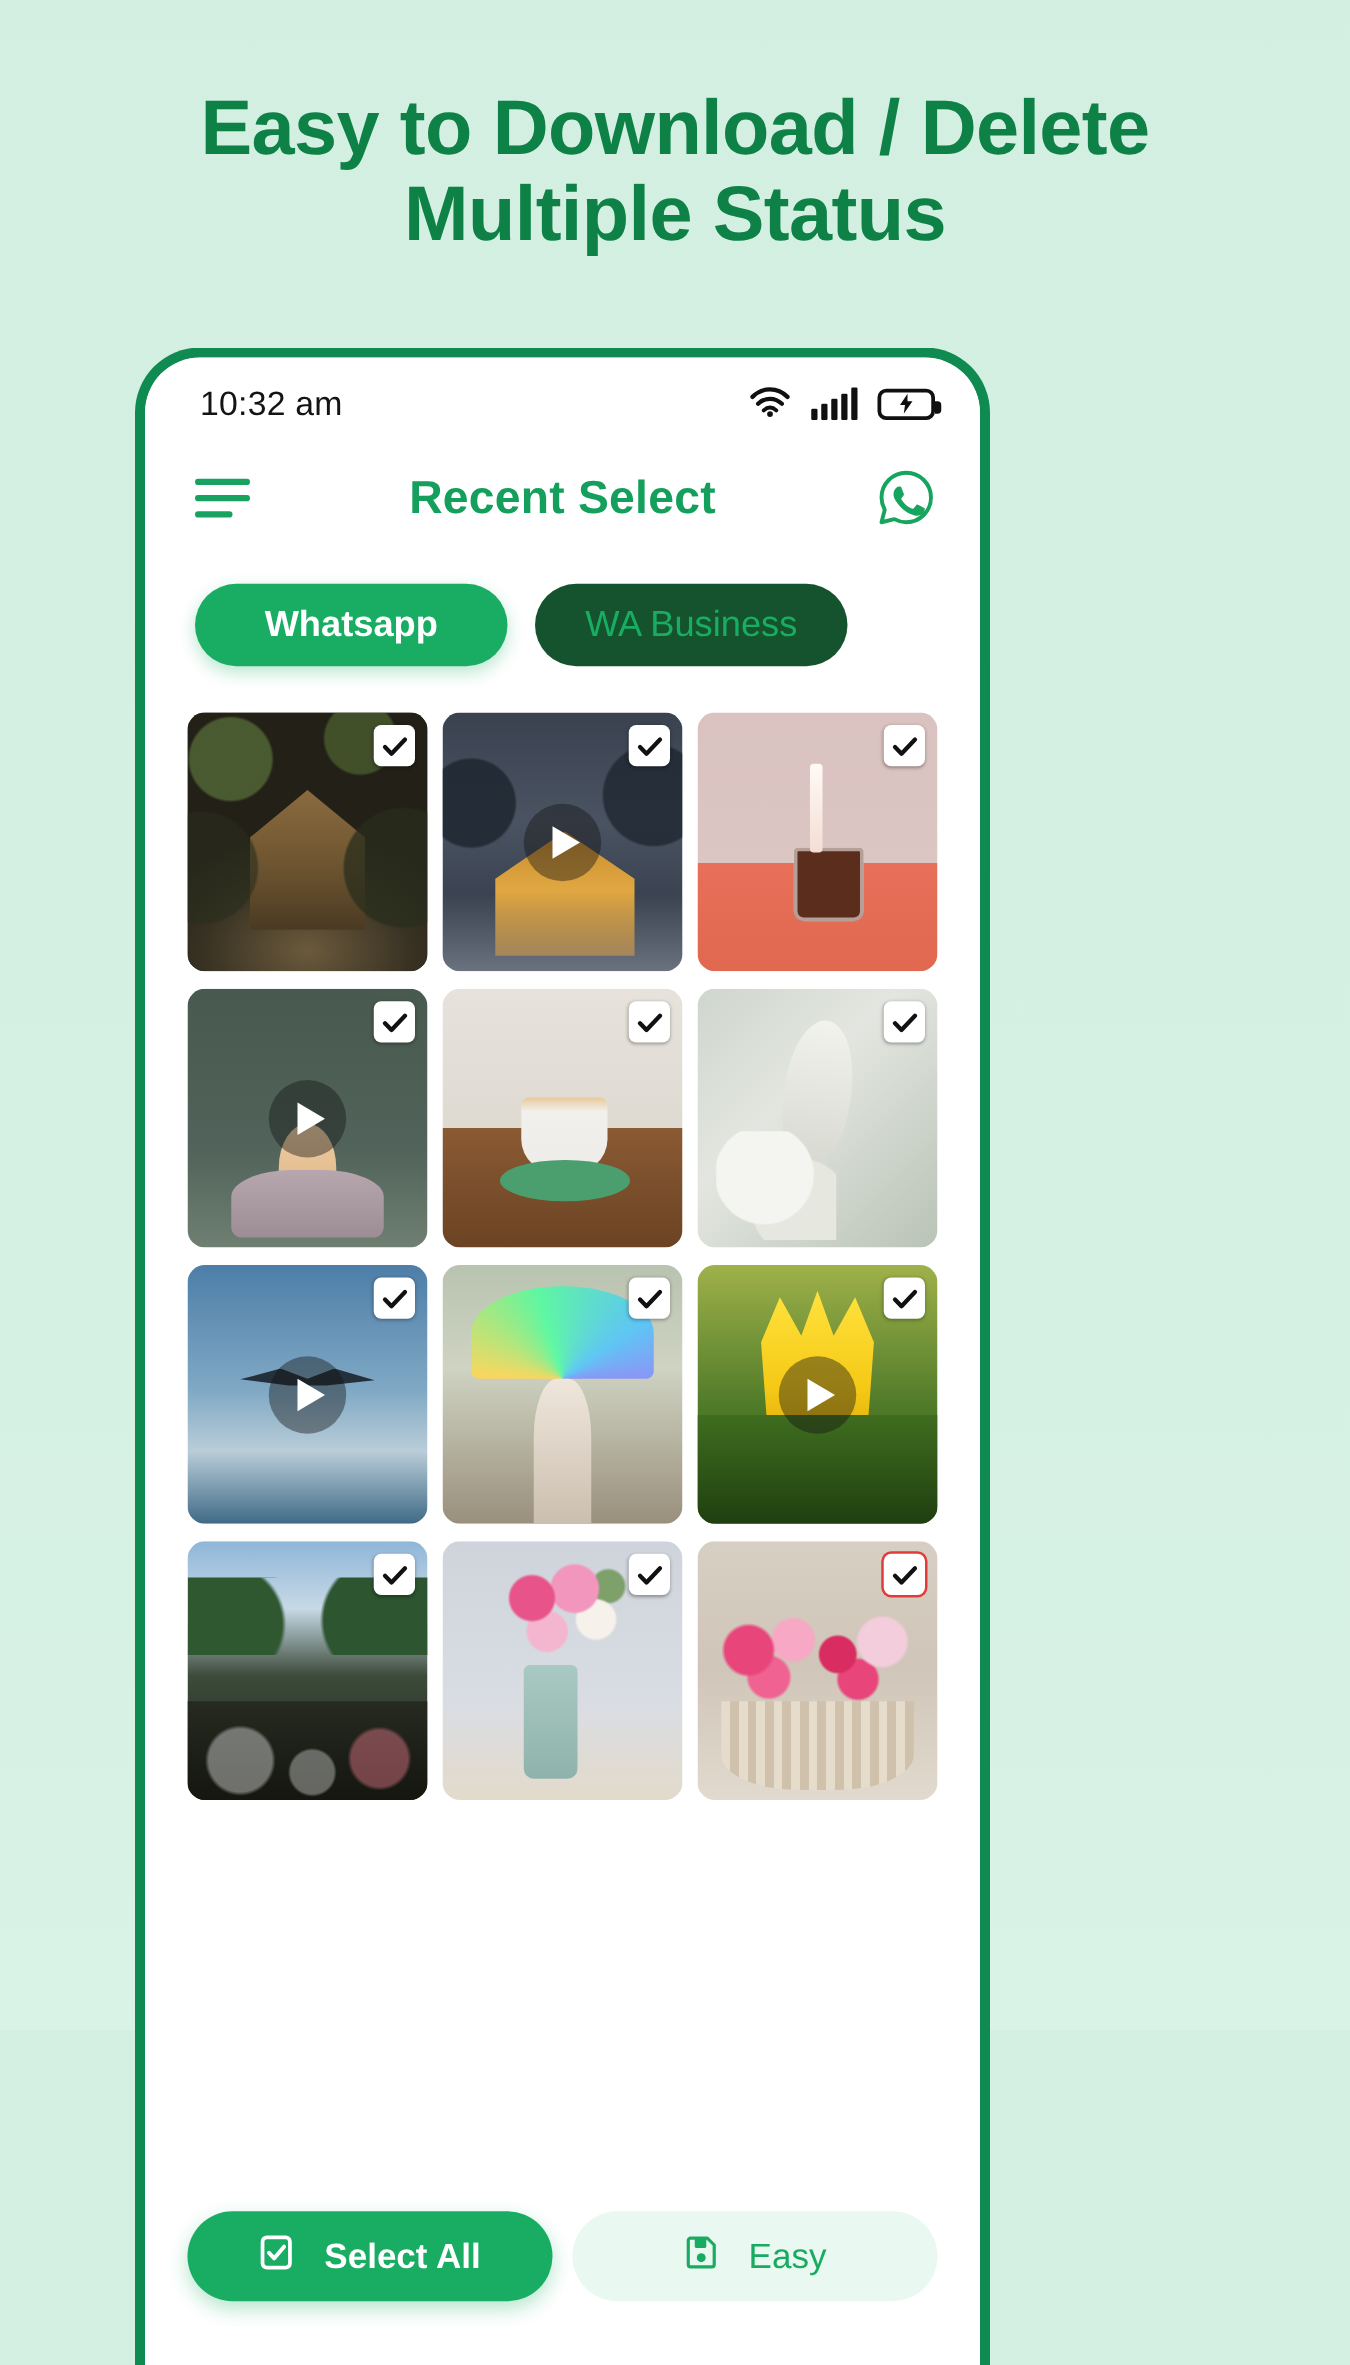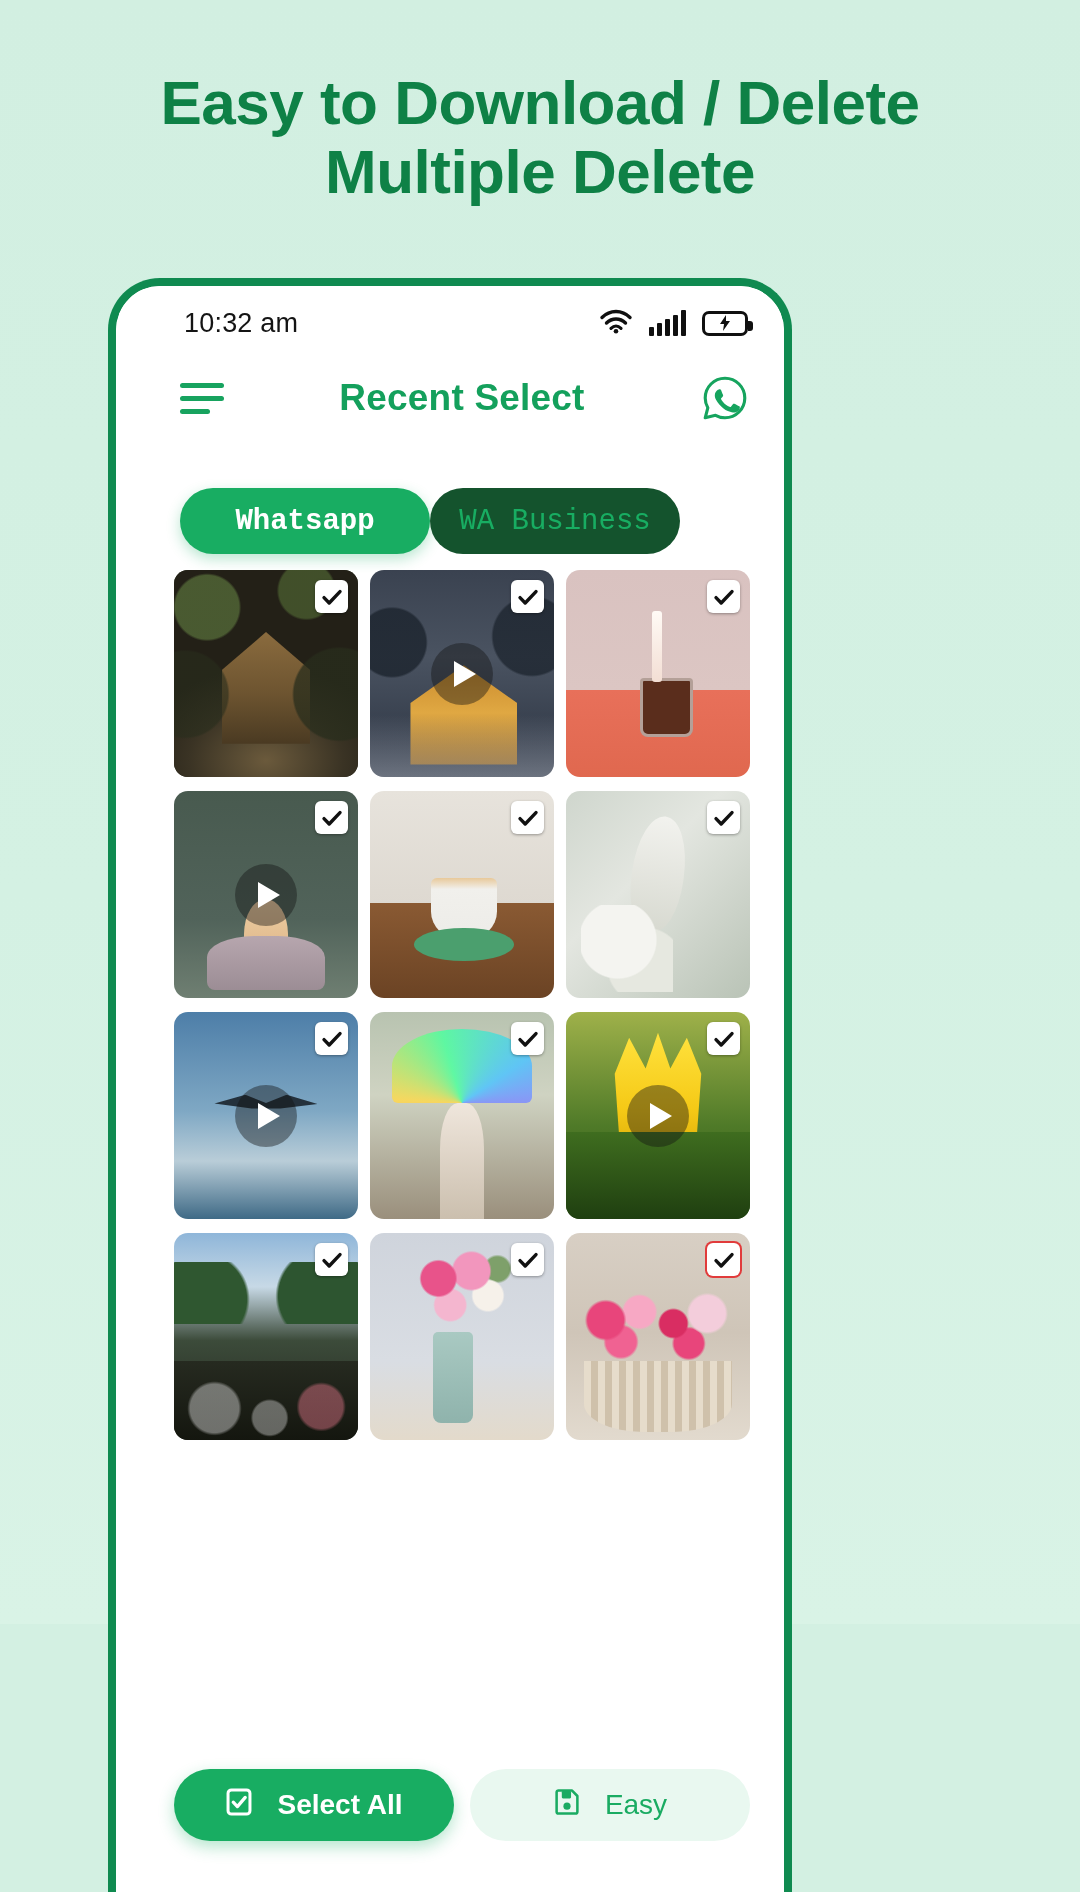--- a/index.html
+++ b/index.html
@@ -45,21 +45,20 @@
   }
   .screen {
     position: absolute;
     inset: 0;
     background: #ffffff;
     border-top-left-radius: 44px;
     border-top-right-radius: 44px;
     overflow: hidden;
     display: flex;
     flex-direction: column;
-    padding-left: 24px;
   }
 
   
   .statusbar {
     height: 64px;
     flex: 0 0 64px;
     display: flex;
     align-items: center;
     justify-content: space-between;
     padding: 10px 36px 0 44px;
@@ -114,23 +113,23 @@
     letter-spacing: .2px;
     pointer-events: none;
   }
   .wa-icon { margin-left: auto; width: 50px; height: 50px; }
   .wa-icon svg { width: 50px; height: 50px; display:block; }
 
   
   .tabs {
     flex: 0 0 108px;
     display: flex;
-    align-items: flex-end;
+    align-items: center;
+    gap: 22px;
     padding: 0 40px;
-    font-family: Liberation Mono, monospace;
   }
   .tab {
     height: 66px;
     border-radius: 34px;
     display:flex; align-items:center; justify-content:center;
     font-size: 29px;
     font-weight: 700;
     cursor: pointer;
     white-space: nowrap;
   }
@@ -321,21 +320,21 @@
     border-radius:0 0 40% 40%;}
   .check.red { box-shadow: 0 0 0 2px #e13b3b; }
 </style>
 </head>
 <body>
 
 <div id="root">
 
   <div class="promo">
     <span>Easy to Download / Delete</span>
-    <span class="l2">Multiple Delete</span>
+    <span class="l2">Multiple Status</span>
   </div>
 
   <div class="phone">
     <div class="screen">
 
       <div class="statusbar">
         <div class="clock">10:32 am</div>
         <div class="sysicons">
           <span>
             <svg width="34" height="26" viewBox="0 0 34 26" fill="none">

